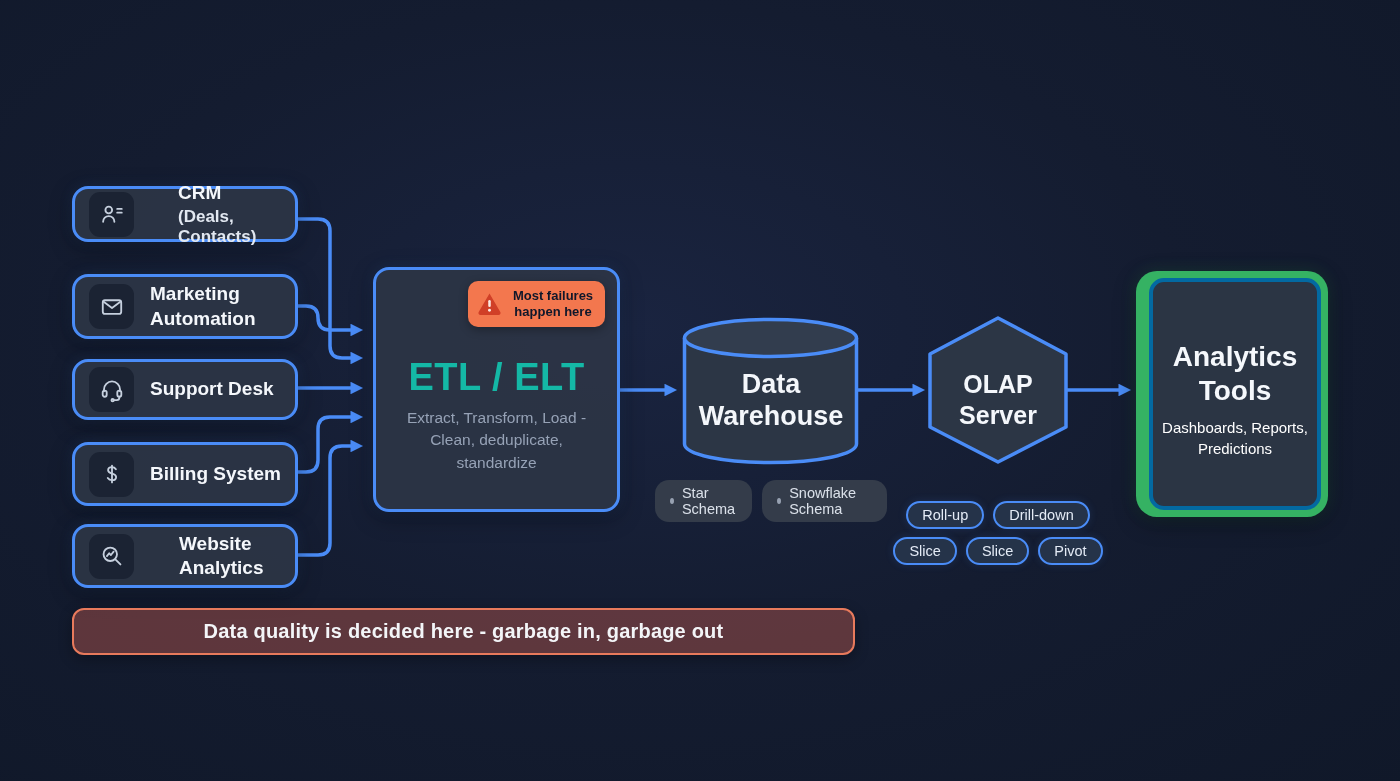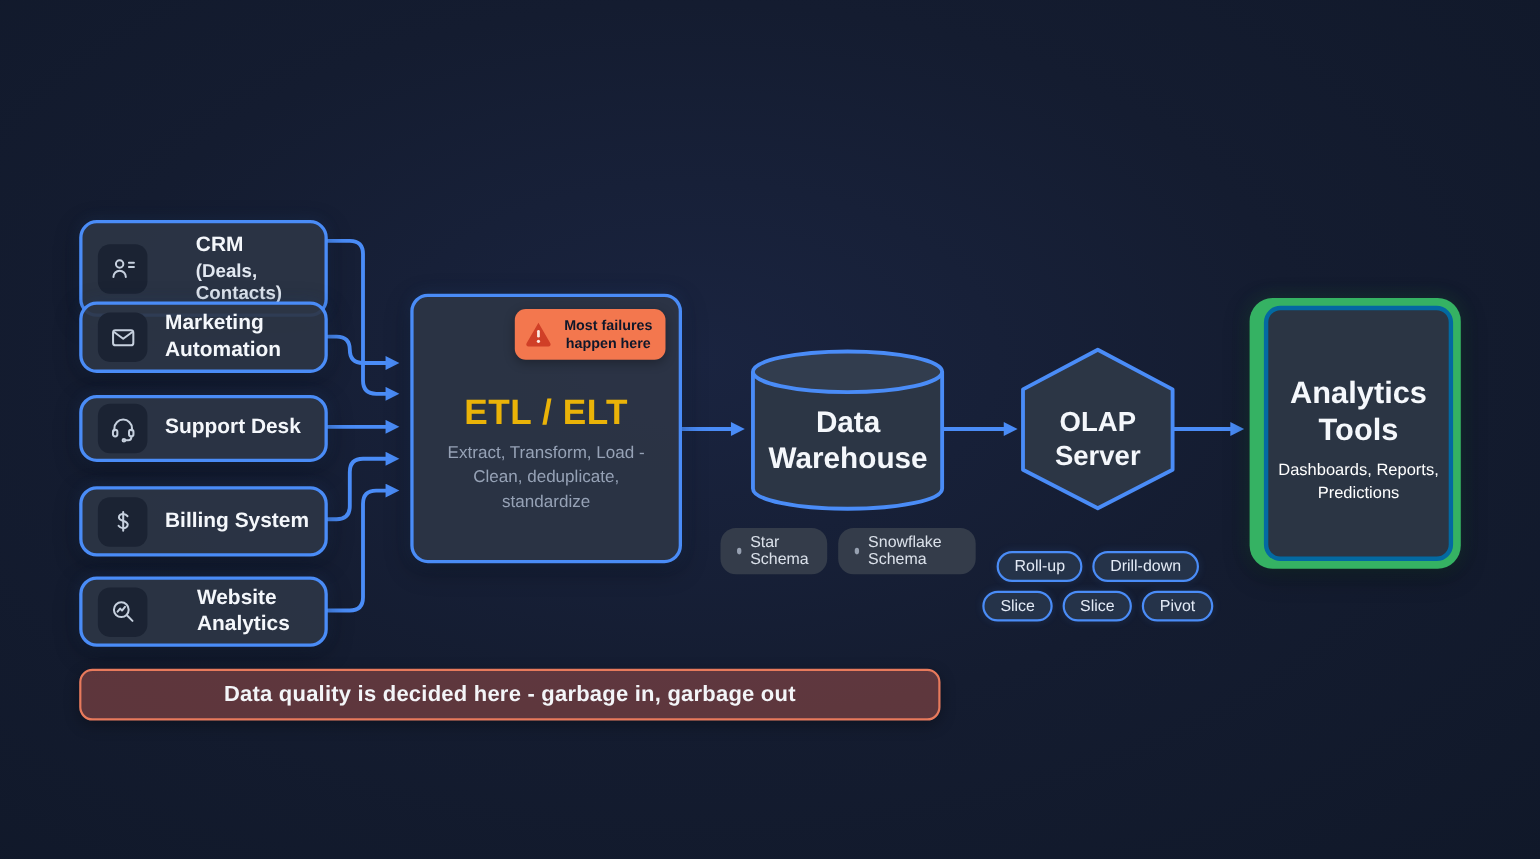--- a/index.html
+++ b/index.html
@@ -37,21 +37,21 @@
     left:373px; top:267px; width:247px; height:245px;
     display:flex; flex-direction:column; align-items:center; text-align:center;
   }
   .etl-badge{
     position:absolute; top:11px; right:12px; width:137px;
     background:#f3774e; border-radius:10px; padding:7px 9px 7px 8px;
     display:flex; align-items:center; gap:7px;
     box-shadow:0 3px 10px rgba(0,0,0,0.3);
   }
   .etl-badge-text{ font-size:13px; font-weight:bold; color:#0f172a; line-height:1.22; text-align:center; }
-  .etl-title{ margin-top:86px; font-size:32px; font-weight:bold; letter-spacing:0.5px; color:#eab308; }
+  .etl-title{ margin-top:86px; font-size:38px; font-weight:bold; letter-spacing:0.5px; color:#14b8a6; }
   .etl-sub{ margin-top:8px; width:206px; font-size:15.5px; line-height:1.45; color:#96a2b6; }
 
   
   .shape-label{ position:absolute; z-index:2; text-align:center; color:#f4f7fb; font-weight:bold; }
   .wh-label{ left:685px; top:369px; width:172px; font-size:27px; line-height:1.18; }
   .olap-label{ left:928px; top:369px; width:140px; font-size:25px; line-height:1.25; }
 
   
   .wh-tags{ position:absolute; z-index:2; left:655px; top:480px; width:232px;
     display:flex; align-items:flex-end; gap:10px; }
@@ -123,21 +123,21 @@
     <path class="conn" d="M1067 390 H1120" marker-end="url(#ah)"></path>
 
     <g>
       <path class="shape-fill" d="M684.5 338 L684.5 444 C684.5 454.5 723 462.5 770.5 462.5 C818 462.5 856.5 454.5 856.5 444 L856.5 338"></path>
       <ellipse class="cyl-top" cx="770.5" cy="338" rx="86" ry="18.5"></ellipse>
     </g>
 
     <polygon class="shape-fill" points="998,318 1066,354 1066,427 998,462 930,427 930,354"></polygon>
   </svg>
 
-  <div class="node src" style="top:200px; height:88px;gap:44px;">
+  <div class="node src" style="top:186px; height:56px;gap:44px;">
     <div class="icon-tile">
       <svg width="26" height="26" viewBox="0 0 24 24">
         <circle cx="9" cy="8.3" r="3.1"></circle>
         <path d="M3.8 19.2c0-3 2.4-5.3 5.2-5.3s5.2 2.3 5.2 5.3"></path>
         <path d="M16.8 7.3h4.2 M16.8 10.8h4.2"></path>
       </svg>
     </div>
     <div>
       <div class="src-title">CRM</div>
       <div class="src-sub">(Deals, Contacts)</div>

